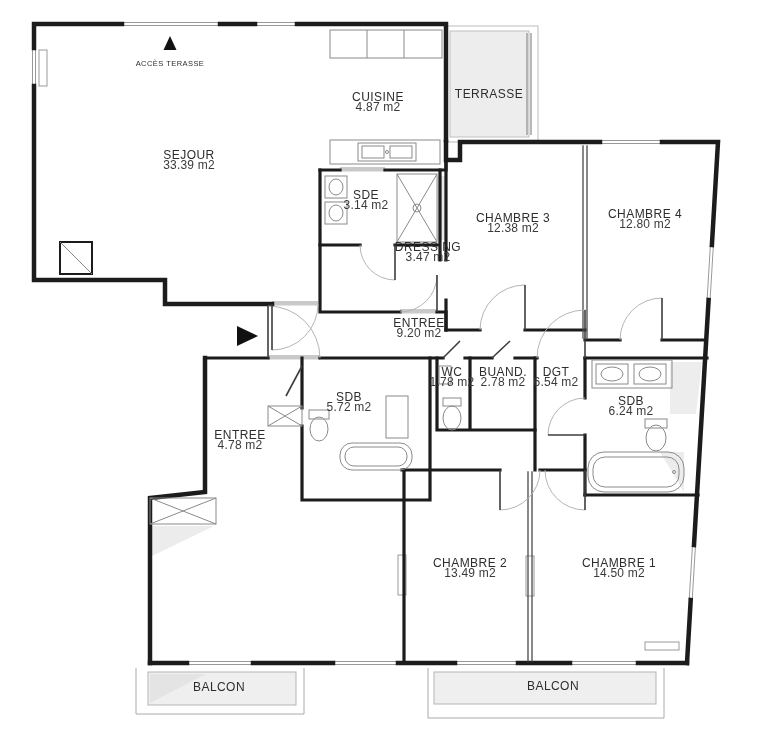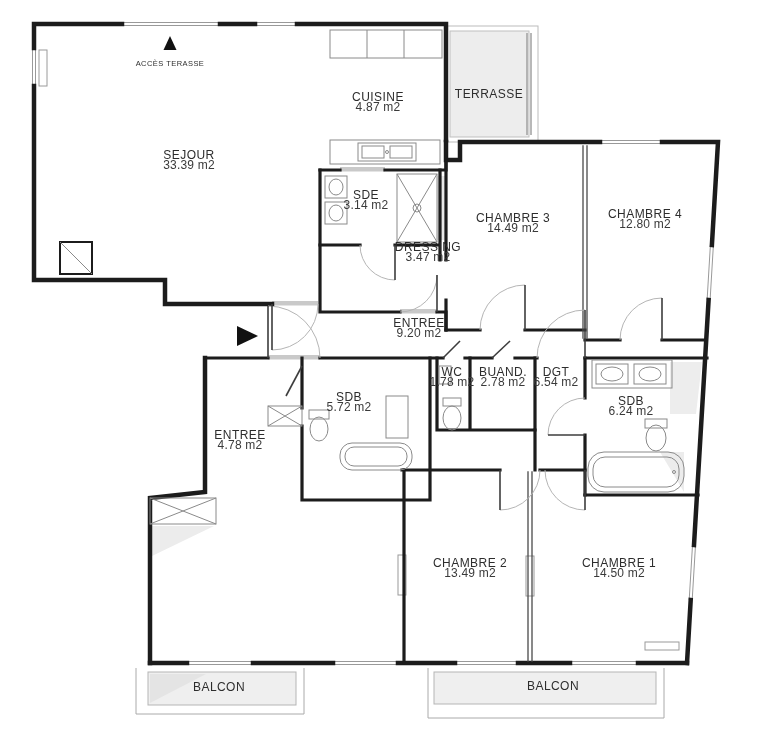--- a/index.html
+++ b/index.html
@@ -223,21 +223,21 @@
 <div class="lbl" style="left:366px;top:200px">
   <span>SDE</span>
       <span class="area">3.14 m2</span>
 </div>
 <div class="lbl" style="left:428px;top:252px">
   <span>DRESSING</span>
       <span class="area">3.47 m2</span>
 </div>
 <div class="lbl" style="left:513px;top:223px">
   <span>CHAMBRE 3</span>
-      <span class="area">14.49 m2</span>
+      <span class="area">12.38 m2</span>
 </div>
 <div class="lbl" style="left:645px;top:219px">
   <span>CHAMBRE 4</span>
       <span class="area">12.80 m2</span>
 </div>
 <div class="lbl" style="left:419px;top:328px">
   <span>ENTREE</span>
       <span class="area">9.20 m2</span>
 </div>
 <div class="lbl" style="left:452px;top:377px">

